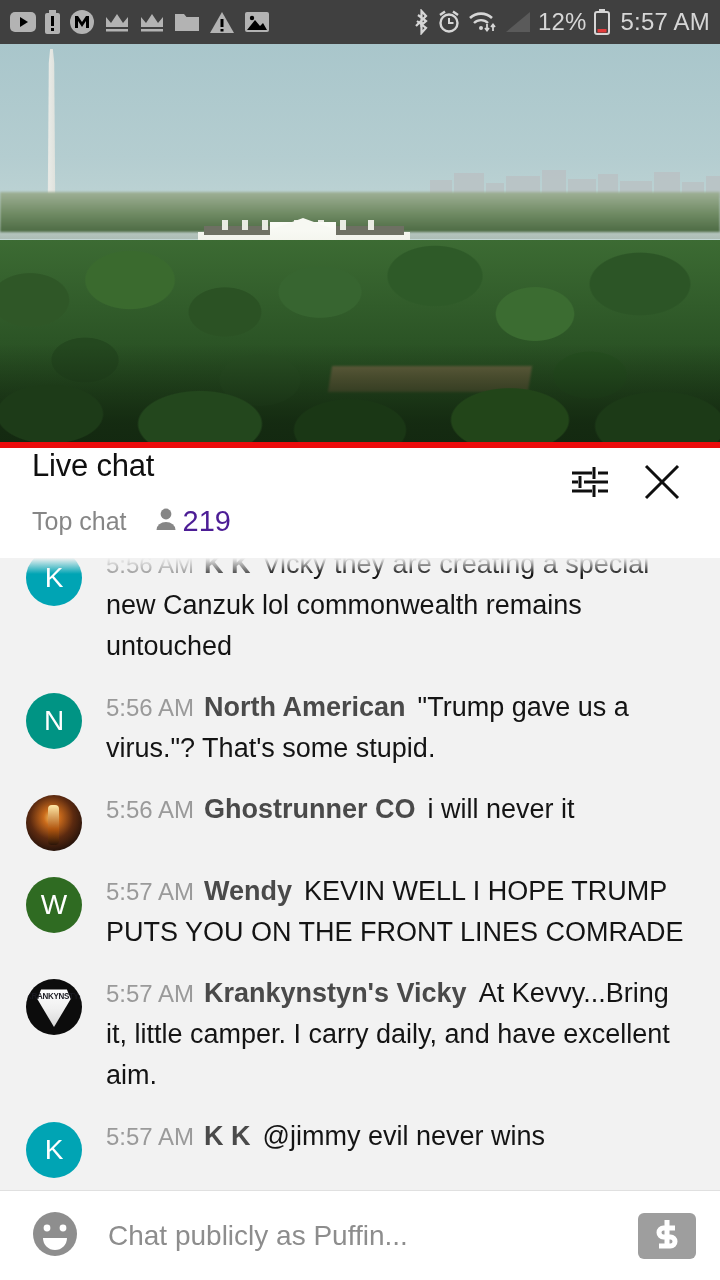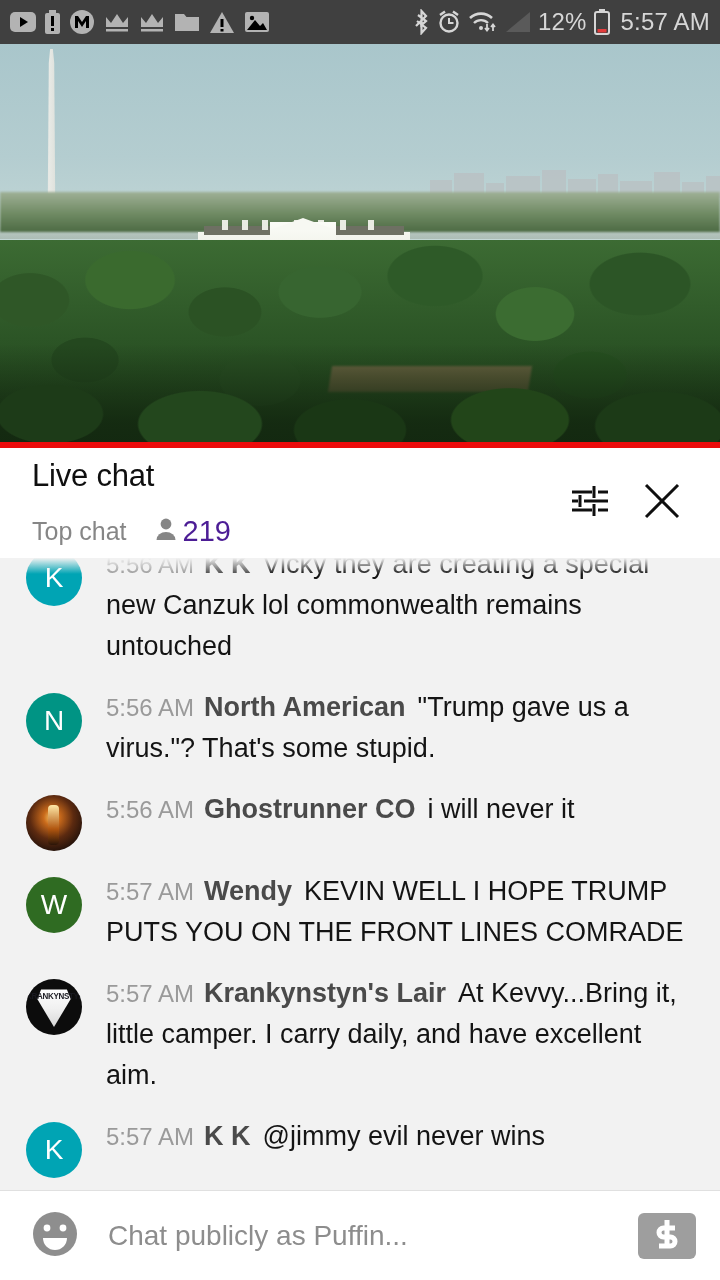--- a/index.html
+++ b/index.html
@@ -172,21 +172,21 @@
     background: #ec0b0b;
   }
 
   
   .chat-header {
     position: absolute;
     top: 448px; left: 0;
     width: 720px; height: 110px;
     background: #ffffff;
     display: flex;
-    align-items: center;
+    align-items: flex-start;
     padding: 0 22px 0 32px;
   }
   .chat-title-block { flex: 1; }
   .chat-title {
     font-size: 31px;
     color: #0f0f0f;
     letter-spacing: -.2px;
     line-height: 1.18;
   }
   .chat-sub-row {
@@ -583,21 +583,21 @@
       <span class="ts">5:57 AM</span><span class="author">Wendy</span><span class="body-text">KEVIN WELL I HOPE TRUMP PUTS YOU ON THE FRONT LINES COMRADE</span>
     </div>
   </div>
 
   <div class="msg">
     <div class="avatar av-krank">
       <div class="av-krank-pick"></div>
       <div class="av-krank-txt">KRANKYNSTYN</div>
     </div>
     <div class="msg-body">
-      <span class="ts">5:57 AM</span><span class="author">Krankynstyn's Lair</span><span class="body-text">At Kevvy...Bring it, little camper. I carry daily, and have excellent aim.</span>
+      <span class="ts">5:57 AM</span><span class="author">Krankynstyn's Vicky</span><span class="body-text">At Kevvy...Bring it, little camper. I carry daily, and have excellent aim.</span>
     </div>
   </div>
 
   <div class="msg">
     <div class="avatar" style="background:#00a4b4;">
       <span>K</span>
     </div>
     <div class="msg-body">
       <span class="ts">5:57 AM</span><span class="author">K K</span><span class="body-text">@jimmy evil never wins</span>
     </div>

